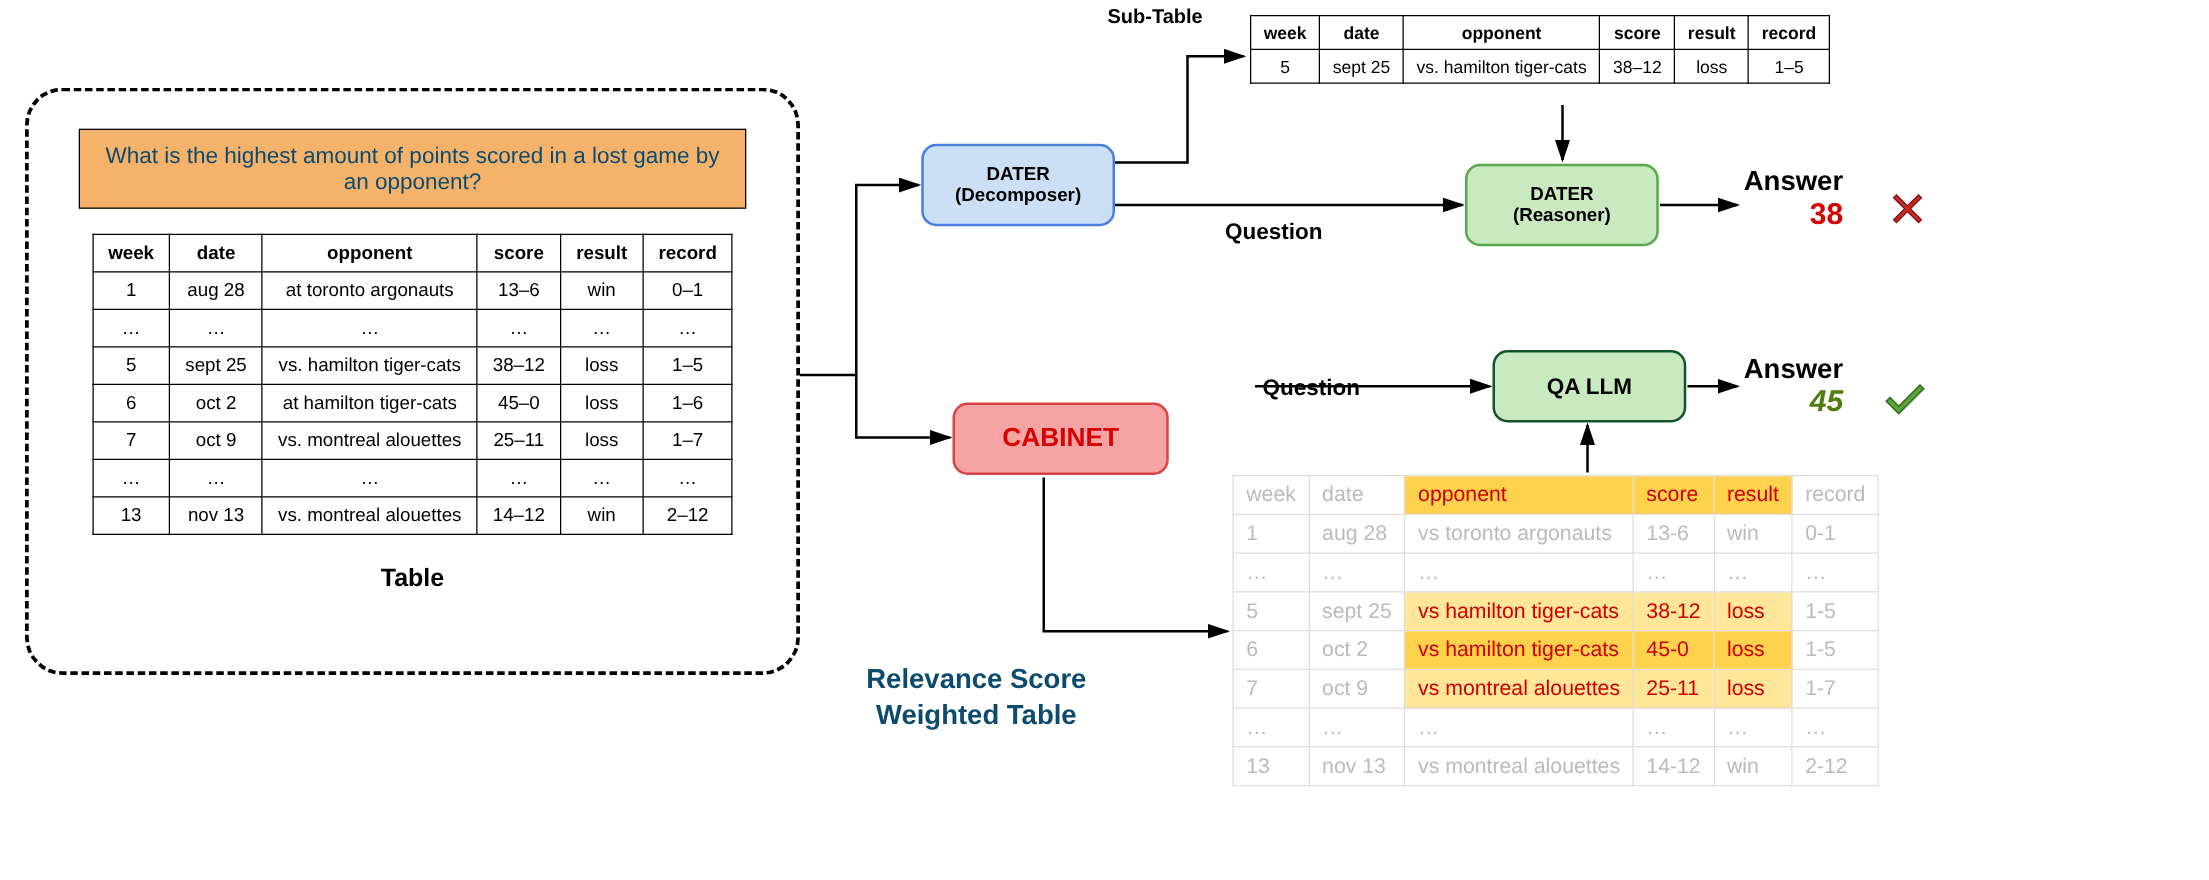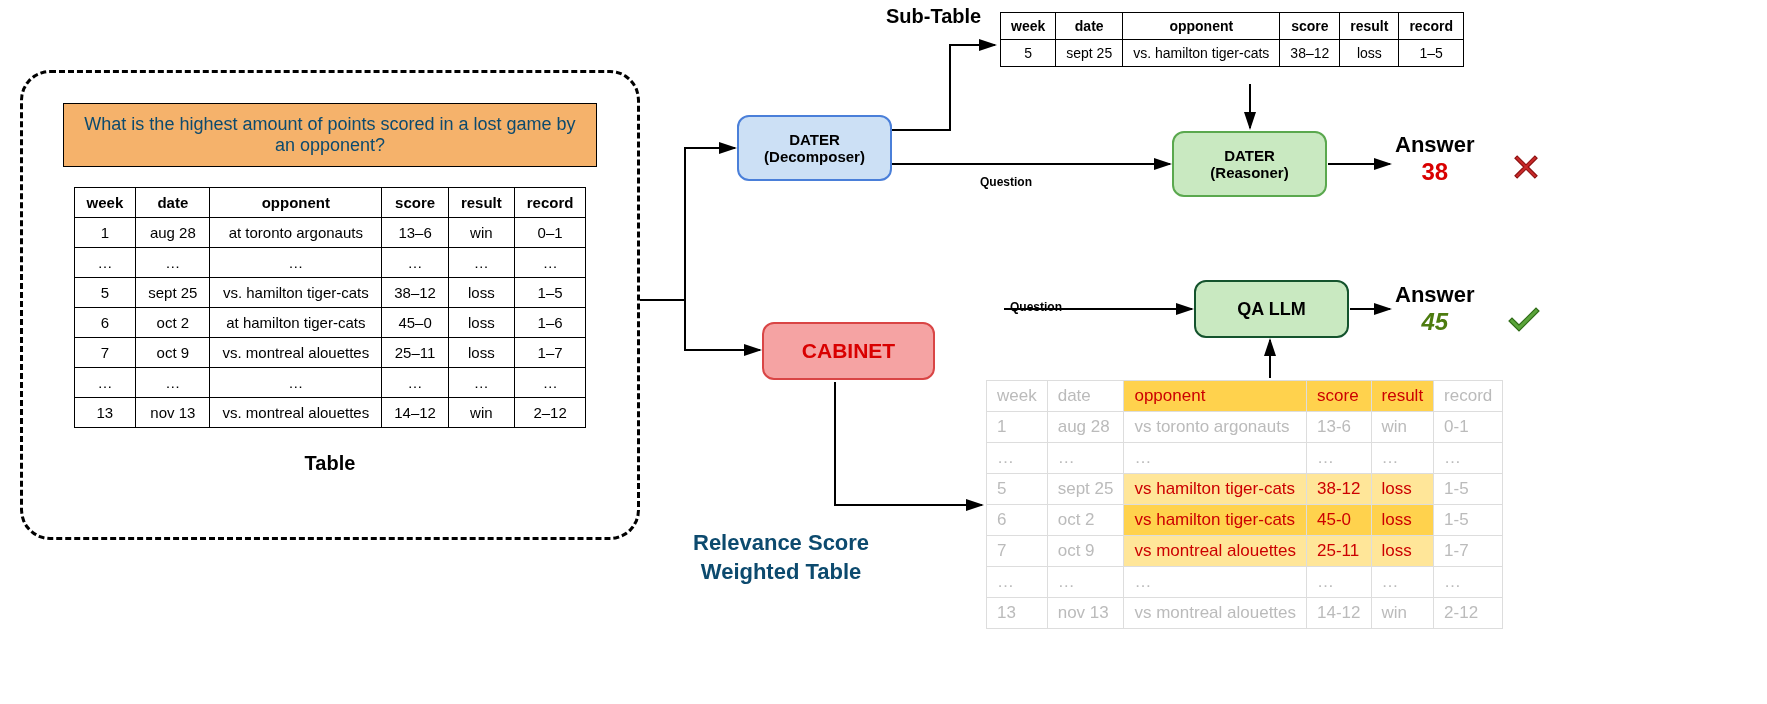--- a/index.html
+++ b/index.html
@@ -37,21 +37,21 @@
   text-align: center;
 }
 table.data-table th { font-weight: bold; }
 .table-label { text-align: center; font-weight: bold; font-size: 20px; margin-top: 24px; }
 
 .sub-table-label {
   position: absolute;
   left: 886px;
   top: 5px;
   font-weight: bold;
-  font-size: 20px;
+  font-size: 16px;
 }
 
 table.sub-table {
   position: absolute;
   left: 1000px;
   top: 12px;
   border-collapse: collapse;
   font-size: 14px;
 }
 table.sub-table th, table.sub-table td {
@@ -107,36 +107,36 @@
   top: 280px;
   width: 155px;
   height: 58px;
   background: #c9e9c1;
   border: 2px solid #14532d;
   font-size: 18px;
 }
 
 .answer-block {
   position: absolute;
-  text-align: center;
+  text-align: right;
 }
 .answer-label { font-weight: bold; font-size: 22px; }
 .answer-val { font-weight: bold; font-size: 24px; }
 .answer1 { left: 1395px; top: 132px; }
 .answer1 .answer-val { color: #d90000; }
 .answer2 { left: 1395px; top: 282px; }
 .answer2 .answer-val { color: #4d7c0f; font-style: italic; }
 
 .cross-icon { position: absolute; left: 1507px; top: 148px; }
 .check-icon { position: absolute; left: 1504px; top: 298px; }
 
 .question-label-small {
   position: absolute;
   font-weight: bold;
-  font-size: 12px;
+  font-size: 18px;
 }
 .ql1 { left: 980px; top: 175px; }
 .ql2 { left: 1010px; top: 300px; }
 
 .relevance-label {
   position: absolute;
   left: 693px;
   top: 529px;
   color: #0c4a6e;
   font-weight: bold;

